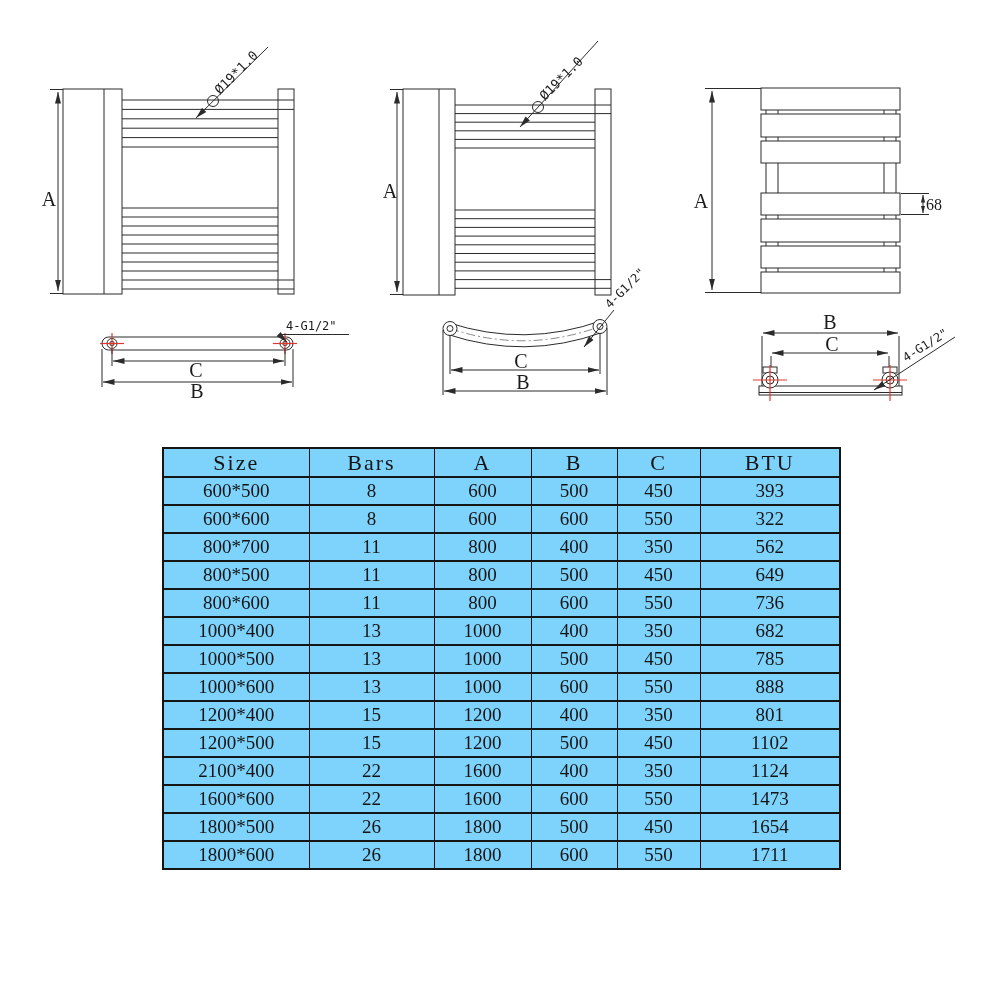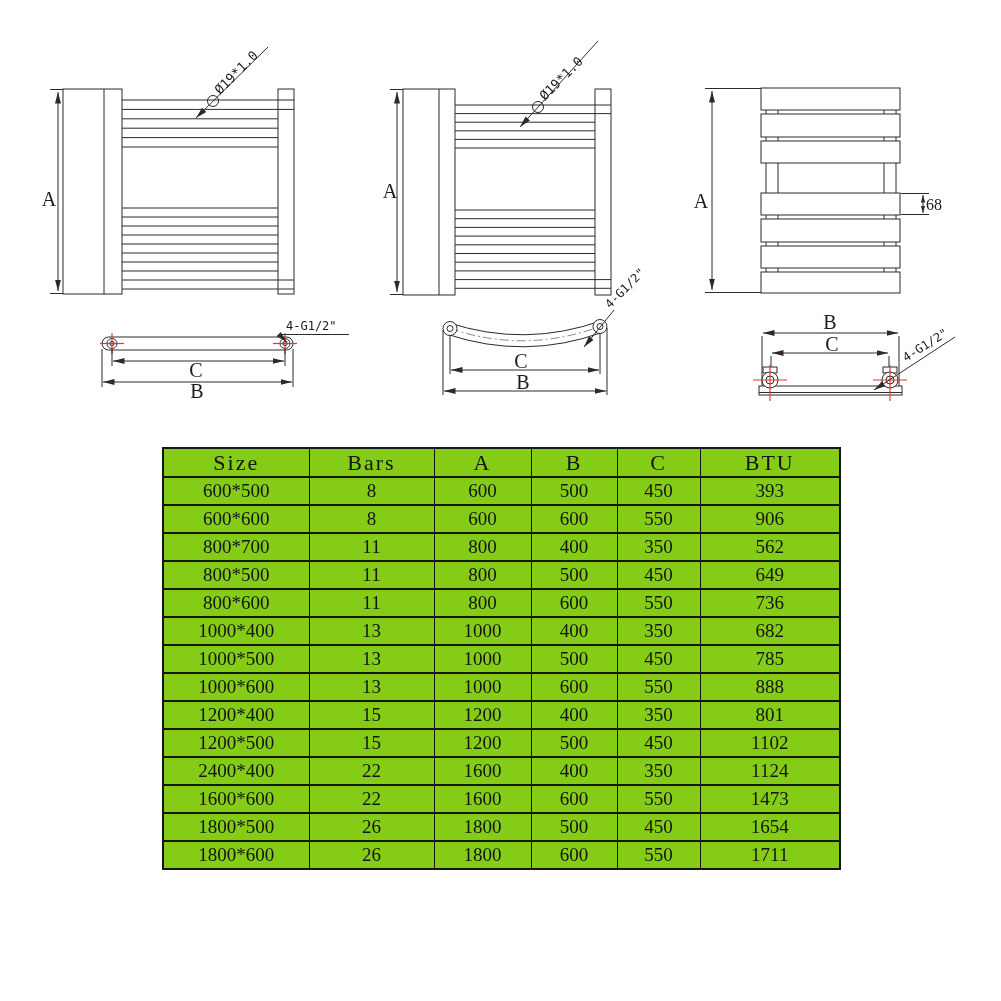--- a/index.html
+++ b/index.html
@@ -8,21 +8,21 @@
   svg .ln{stroke:#2b2b2b;stroke-width:1;fill:none;}
   svg .fw{stroke:#2b2b2b;stroke-width:1;fill:#ffffff;}
   svg .red{stroke:#e0382e;stroke-width:1.2;fill:none;}
   svg .cl{stroke:#8a8a8a;stroke-width:1;fill:none;stroke-dasharray:9 3 2 3;}
   svg text{fill:#1b1b1b;}
   svg .dim{font:20px "Liberation Serif",serif;}
   svg .cad{font:12px "DejaVu Sans Mono",monospace;}
   svg .cadl{font:13px "DejaVu Sans Mono",monospace;}
   svg .d68{font:16px "Liberation Serif",serif;}
   .tblwrap{position:absolute;left:162px;top:447px;}
-  table{border-collapse:collapse;table-layout:fixed;background:#84cc16;color:#141414;
+  table{border-collapse:collapse;table-layout:fixed;background:#7dd3fc;color:#141414;
         border:2px solid #151515;}
   th,td{border:2px solid #151515;border-left-width:1px;border-right-width:1px;
         padding:0;text-align:center;vertical-align:middle;}
   th{font-size:22px;font-weight:normal;letter-spacing:2px;height:27px;}
   td{font-size:19px;height:26px;}
 </style>
 </head>
 <body>
 
 <div class="page">
@@ -272,21 +272,21 @@
             <td>500</td>
             <td>450</td>
             <td>393</td>
           </tr>
   <tr>
             <td>600*600</td>
             <td>8</td>
             <td>600</td>
             <td>600</td>
             <td>550</td>
-            <td>906</td>
+            <td>322</td>
           </tr>
   <tr>
             <td>800*700</td>
             <td>11</td>
             <td>800</td>
             <td>400</td>
             <td>350</td>
             <td>562</td>
           </tr>
   <tr>
@@ -339,21 +339,21 @@
           </tr>
   <tr>
             <td>1200*500</td>
             <td>15</td>
             <td>1200</td>
             <td>500</td>
             <td>450</td>
             <td>1102</td>
           </tr>
   <tr>
-            <td>2400*400</td>
+            <td>2100*400</td>
             <td>22</td>
             <td>1600</td>
             <td>400</td>
             <td>350</td>
             <td>1124</td>
           </tr>
   <tr>
             <td>1600*600</td>
             <td>22</td>
             <td>1600</td>

